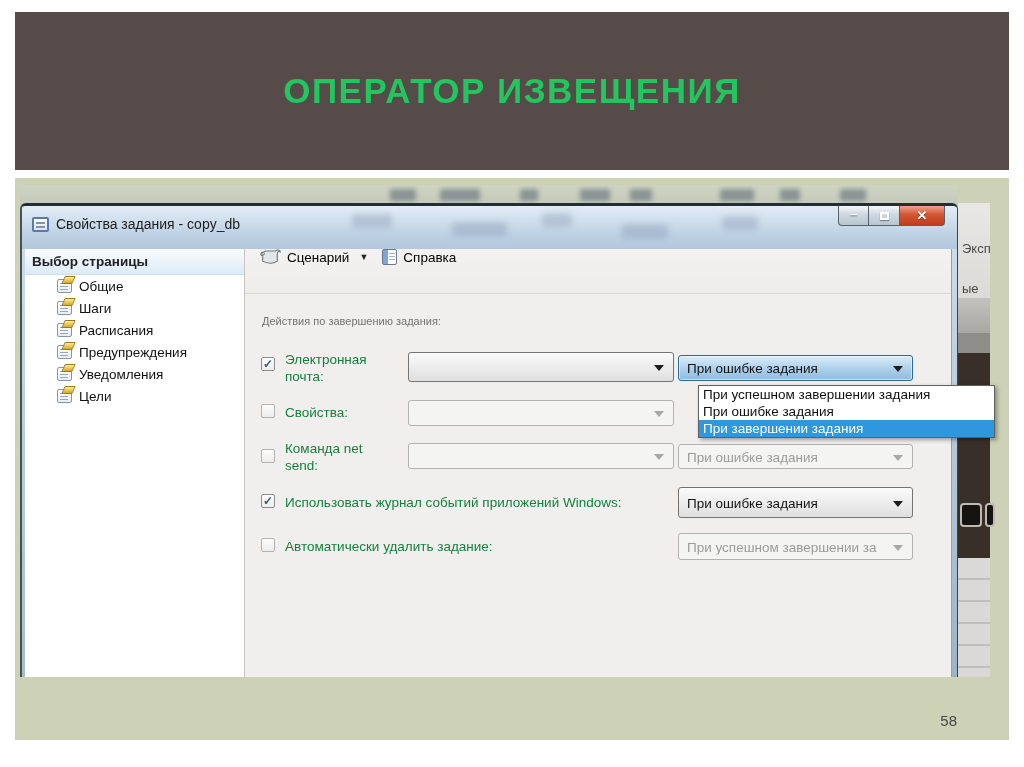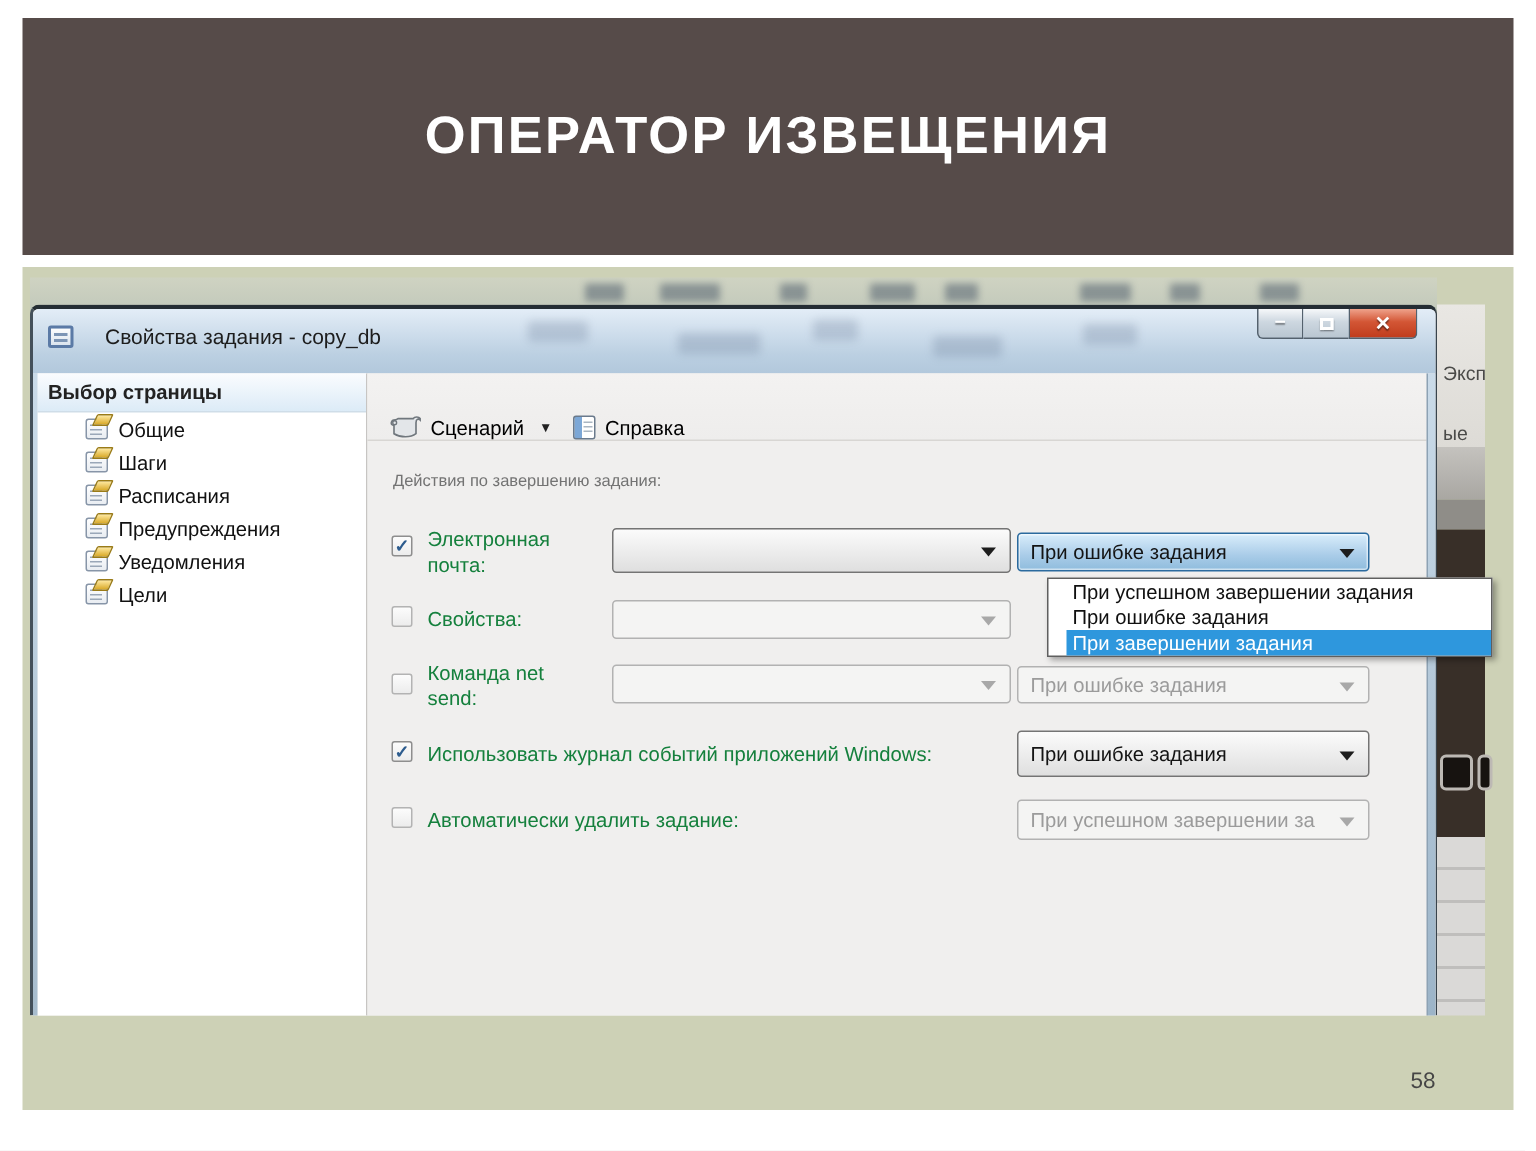--- a/index.html
+++ b/index.html
@@ -1,20 +1,20 @@
 <!DOCTYPE html>
 <html><head>
 <meta charset="utf-8">
 <style>
   * { margin:0; padding:0; box-sizing:border-box; }
   body { background:#ffffff; font-family:"Liberation Sans", sans-serif; width:1024px; height:767px; position:relative; overflow:hidden; }
 
   
   .slide-header { position:absolute; left:15px; top:12px; width:994px; height:158px; background:#564b49; display:flex; align-items:center; justify-content:center; }
-  .slide-title { color:#ffffff; font-size:35px; font-weight:700; letter-spacing:1.5px; }
+  .slide-title { color:#22c55e; font-size:35px; font-weight:700; letter-spacing:1.5px; }
   .slide-body { position:absolute; left:15px; top:178px; width:994px; height:562px; background:#cdd1b6; }
   .page-number { position:absolute; right:52px; top:534px; font-size:15px; color:#464646; }
 
   
   .screenshot { position:absolute; left:5px; top:7px; width:970px; height:492px; }
 
   
   .bg-top-strip { position:absolute; left:0; top:0; width:938px; height:22px; background:linear-gradient(#cfd3c2,#c2c9bb); overflow:hidden; }
   .blob { position:absolute; top:4px; height:12px; background:rgba(60,75,95,.45); filter:blur(2.5px); border-radius:2px; }
   .b1{left:370px;width:26px;} .b2{left:420px;width:40px;} .b3{left:500px;width:18px;} .b4{left:560px;width:30px;} .b5{left:610px;width:22px;} .b6{left:700px;width:34px;} .b7{left:760px;width:20px;} .b8{left:820px;width:26px;}
@@ -31,21 +31,21 @@
   .k1 { left:2px; width:22px; top:150px; }
   .k2 { left:27px; width:10px; top:150px; }
   .kdash { position:absolute; left:7px; top:160px; width:10px; height:3px; background:#d8d5d0; }
   .seg5 { position:absolute; left:0; top:355px; width:100%; height:119px; background:repeating-linear-gradient(#dad9d7 0 20px, #bfbebc 20px 22px); }
 
   
   .dialog { position:absolute; left:0; top:18px; width:938px; height:474px; border-left:2px solid #44505a; border-right:1px solid #38434c; border-top:3px solid #242d34; border-radius:6px 6px 0 0; background:#f0efee; overflow:visible; }
   .titlebar { position:relative; height:43px; background:linear-gradient(#e3edf7,#bcd0e2 70%, #b2c8dc); border-radius:4px 4px 0 0; overflow:hidden; }
   .tblob { position:absolute; height:14px; background:rgba(80,100,130,.22); filter:blur(3px); border-radius:3px; }
   .t1{left:330px;top:8px;width:40px;} .t2{left:430px;top:16px;width:55px;} .t3{left:520px;top:7px;width:30px;} .t4{left:600px;top:18px;width:46px;} .t5{left:700px;top:10px;width:36px;}
-  .titlebar-inner { position:absolute; left:10px; top:10px; display:flex; align-items:center; gap:21px; }
+  .titlebar-inner { position:absolute; left:10px; top:10px; display:flex; align-items:center; gap:7px; }
   .app-icon { width:17px; height:15px; background:linear-gradient(#fdfdfd,#dbe4ee); border:2px solid #5b7aa6; border-radius:2px; position:relative; }
   .app-icon::after { content:""; position:absolute; left:2px; top:3px; width:9px; height:2px; background:#7d95b5; box-shadow:0 4px 0 #7d95b5; }
   .dialog-title { font-size:14px; color:#1d1d1d; }
 
   .win-controls { position:absolute; top:0; right:12px; display:flex; }
   .win-btn { height:20px; border:1px solid #54616d; border-top:none; display:flex; align-items:center; justify-content:center; cursor:pointer; background:linear-gradient(#f6f8fa,#cdd7e0 45%, #b9c6d1); }
   .win-min { width:31px; border-radius:0 0 0 4px; }
   .win-max { width:30px; border-left:none; border-right:none; }
   .win-close { width:46px; border-radius:0 0 4px 0; background:linear-gradient(#efa28b,#d35635 45%, #c03c1d); }
   .glyph-min { color:#fff; font-weight:700; font-size:13px; line-height:8px; text-shadow:0 1px 1px rgba(0,0,0,.45); margin-top:-4px; }
@@ -60,21 +60,21 @@
   
   .sidebar { width:220px; background:#ffffff; border-right:1px solid #c7c5c3; }
   .sidebar-header { height:26px; background:linear-gradient(#fafcfe,#dcebf7); border-bottom:1px solid #cfdde8; font-size:13.5px; font-weight:700; color:#222; display:flex; align-items:center; padding-left:7px; }
   .side-item { height:22px; display:flex; align-items:center; gap:7px; padding-left:9px; font-size:13.5px; color:#111; cursor:pointer;margin-left:23px; }
   .doc-icon { width:15px; height:14px; background:linear-gradient(#ffffff,#e9edf2); border:1px solid #8795a8; border-radius:2px; position:relative; flex:0 0 auto; }
   .doc-icon::before { content:""; position:absolute; left:2px; top:3px; width:8px; height:1px; background:#9aa7b8; box-shadow:0 3px 0 #9aa7b8, 0 6px 0 #9aa7b8; }
   .doc-icon::after { content:""; position:absolute; right:-3px; top:-4px; width:9px; height:6px; background:linear-gradient(#ffe9a0,#d8a826); border:1px solid #9a7b17; transform:skewX(-25deg); border-radius:1px; }
 
   
   .main { position:relative; flex:1; background:#f0efee; }
-  .toolbar { position:absolute; left:0; top:0; right:0; height:45px; border-bottom:1px solid #d8d6d3; display:flex; align-items:flex-end; gap:14px; padding-left:14px; background:linear-gradient(#f3f2f1,#eeedec); }
+  .toolbar { position:absolute; left:0; top:0; right:0; height:45px; border-bottom:1px solid #d8d6d3; display:flex; align-items:flex-start; gap:14px; padding-left:14px; background:linear-gradient(#f3f2f1,#eeedec); }
   .tool-btn { display:flex; align-items:center; gap:6px; font-size:13.5px; color:#000; cursor:pointer; }
   .caret { font-size:9px; color:#222; margin-left:4px; }
   .scroll-icon { display:inline-block; }
   .help-icon { width:15px; height:16px; background:linear-gradient(90deg,#7ca7d6 0 5px, #ffffff 5px); border:1px solid #6a7a8c; border-radius:2px; position:relative; }
   .help-icon::after { content:""; position:absolute; right:1px; top:3px; width:6px; height:1px; background:#aab6c2; box-shadow:0 3px 0 #aab6c2, 0 6px 0 #aab6c2; }
 
   .section-label { position:absolute; left:17px; top:66px; font-size:11px; color:#737373; }
 
   .checkbox { position:absolute; width:14px; height:14px; border:1px solid #8e8e8e; border-radius:2px; background:linear-gradient(#fcfcfc,#ececec); cursor:pointer; display:flex; align-items:center; justify-content:center; }
   .checkbox .check { color:#2d5c8e; font-size:12px; font-weight:700; line-height:1; margin-top:-1px; }
@@ -84,21 +84,21 @@
 
   .combo { position:absolute; border:1px solid #747474; border-radius:3px; background:linear-gradient(#fbfbfb,#dfdfdf); }
   .combo .arrow { position:absolute; right:9px; top:50%; margin-top:-2px; width:0; height:0; border-left:5px solid transparent; border-right:5px solid transparent; border-top:6px solid #1d1d1d; }
   .combo.disabled { border-color:#b2b2b2; background:#f4f4f3; }
   .combo.disabled .arrow { border-top-color:#a8a8a8; }
   .combo .val { position:absolute; left:8px; top:50%; transform:translateY(-50%); font-size:13.5px; color:#141414; white-space:nowrap; overflow:hidden; max-width:calc(100% - 30px); }
   .combo.disabled .val { color:#9b9b9b; }
   .combo.focused { border-color:#2b6a9e; background:linear-gradient(#d9edfb,#a9cce8 60%, #8fbcdd); box-shadow:inset 0 0 0 1px rgba(255,255,255,.55); }
 
   
-  .open-list { position:absolute; left:678px; top:200px; width:297px; background:#ffffff; border:1px solid #5f5f5f; box-shadow:2px 2px 4px rgba(0,0,0,.35); z-index:50;padding-left:12px; }
+  .open-list { position:absolute; left:678px; top:200px; width:297px; background:#ffffff; border:1px solid #5f5f5f; box-shadow:2px 2px 4px rgba(0,0,0,.35); z-index:50; }
   .list-item { height:17px; font-size:13.5px; color:#101010; padding:0 4px; display:flex; align-items:center; white-space:nowrap; cursor:pointer; }
   .list-item.selected { background:#2e97dd; color:#ffffff; }
 </style>
 </head>
 <body>
 
 <div class="slide-header">
   <div class="slide-title">ОПЕРАТОР ИЗВЕЩЕНИЯ</div>
 </div>
 

